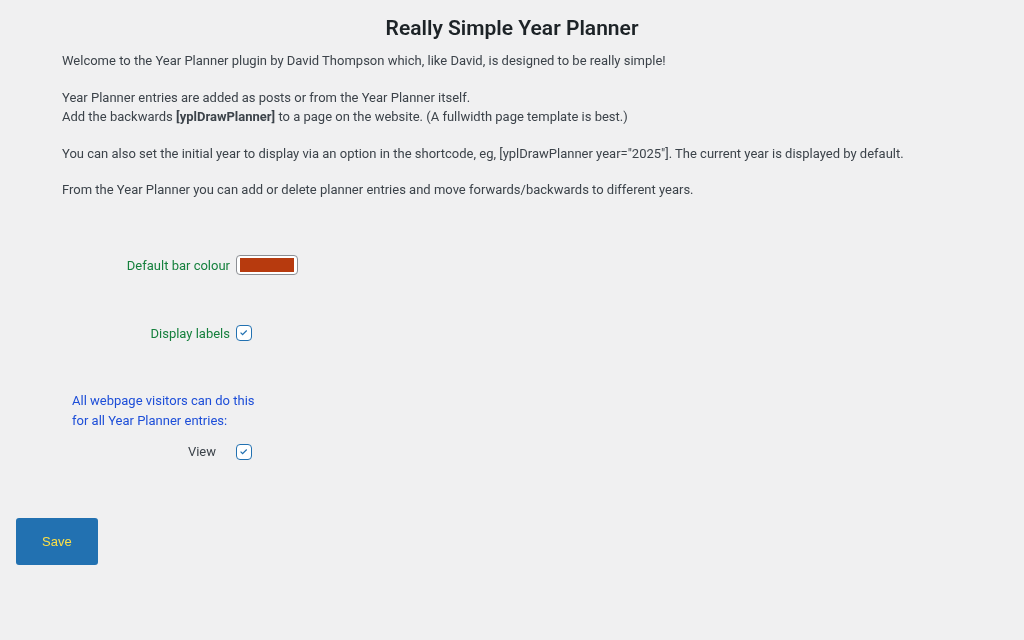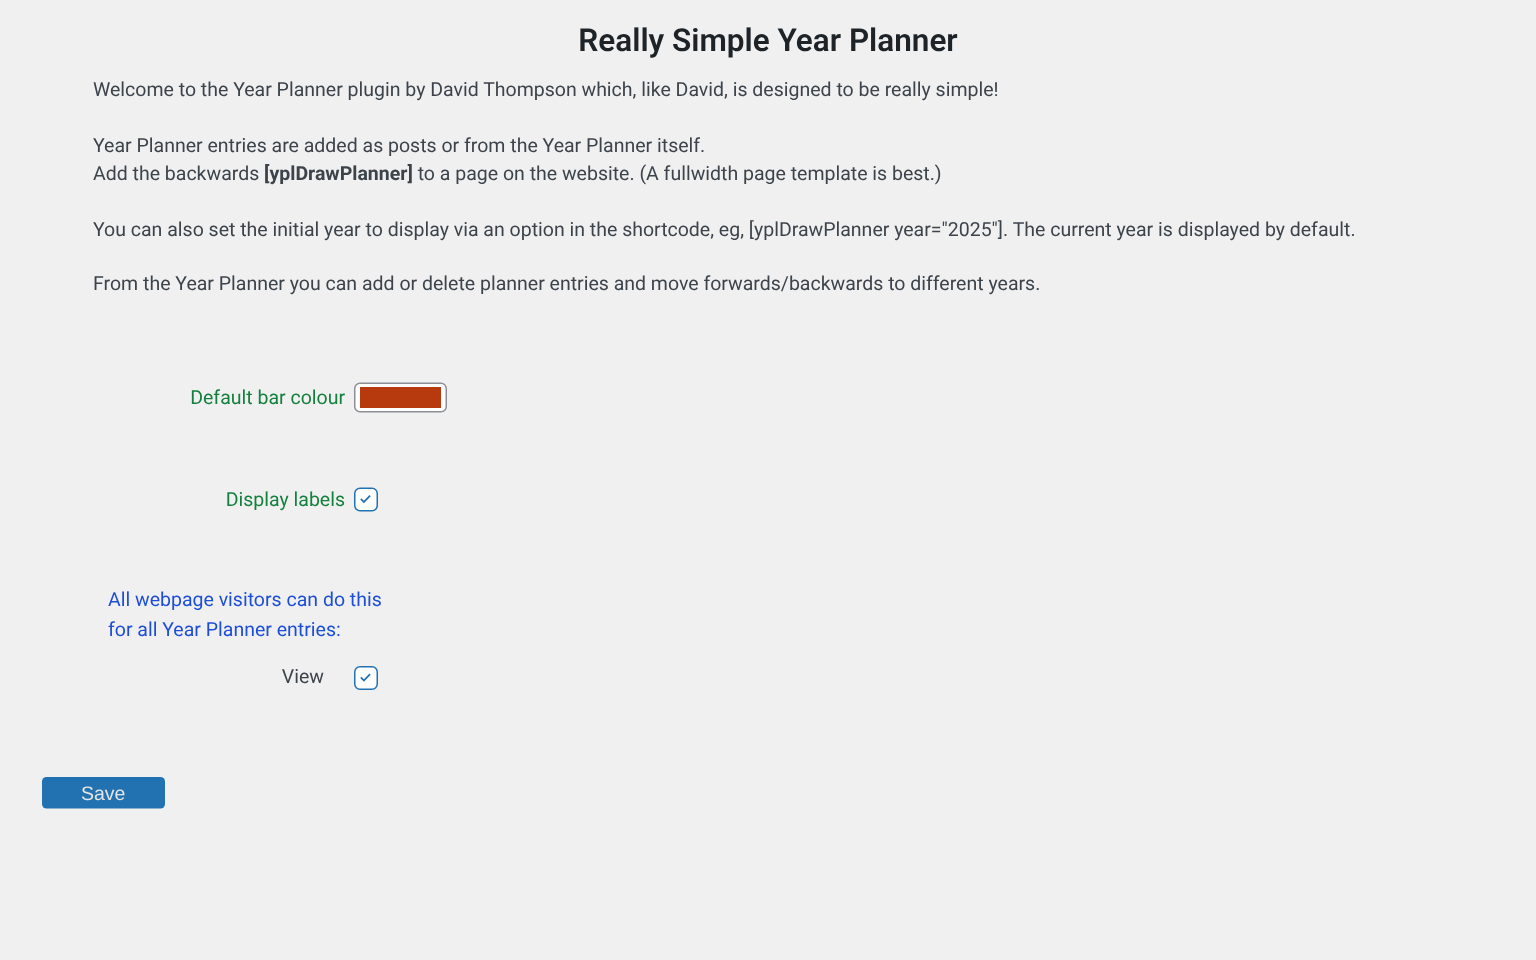--- a/index.html
+++ b/index.html
@@ -89,27 +89,26 @@
       margin-bottom: 18px;
     }
     .perm-label {
       width: 220px;
       text-align: right;
       padding-right: 20px;
     }
     .save-btn {
       margin-top: 40px;
       background: #2271b1;
-      color: #e5e5e5;
+      color: #fde047;
       border: none;
       border-radius: 3px;
       font-size: 13px;
-      padding: 3px 26px;
+      padding: 16px 26px;
       cursor: pointer;
-      margin-left: 12px;
     }
   </style>
 </head>
 <body>
 
 <h1>Really Simple Year Planner</h1>
 
 <div class="intro">
   <p>Welcome to the Year Planner plugin by David Thompson which, like David, is designed to be really simple!</p>
   <div class="intro-group">

